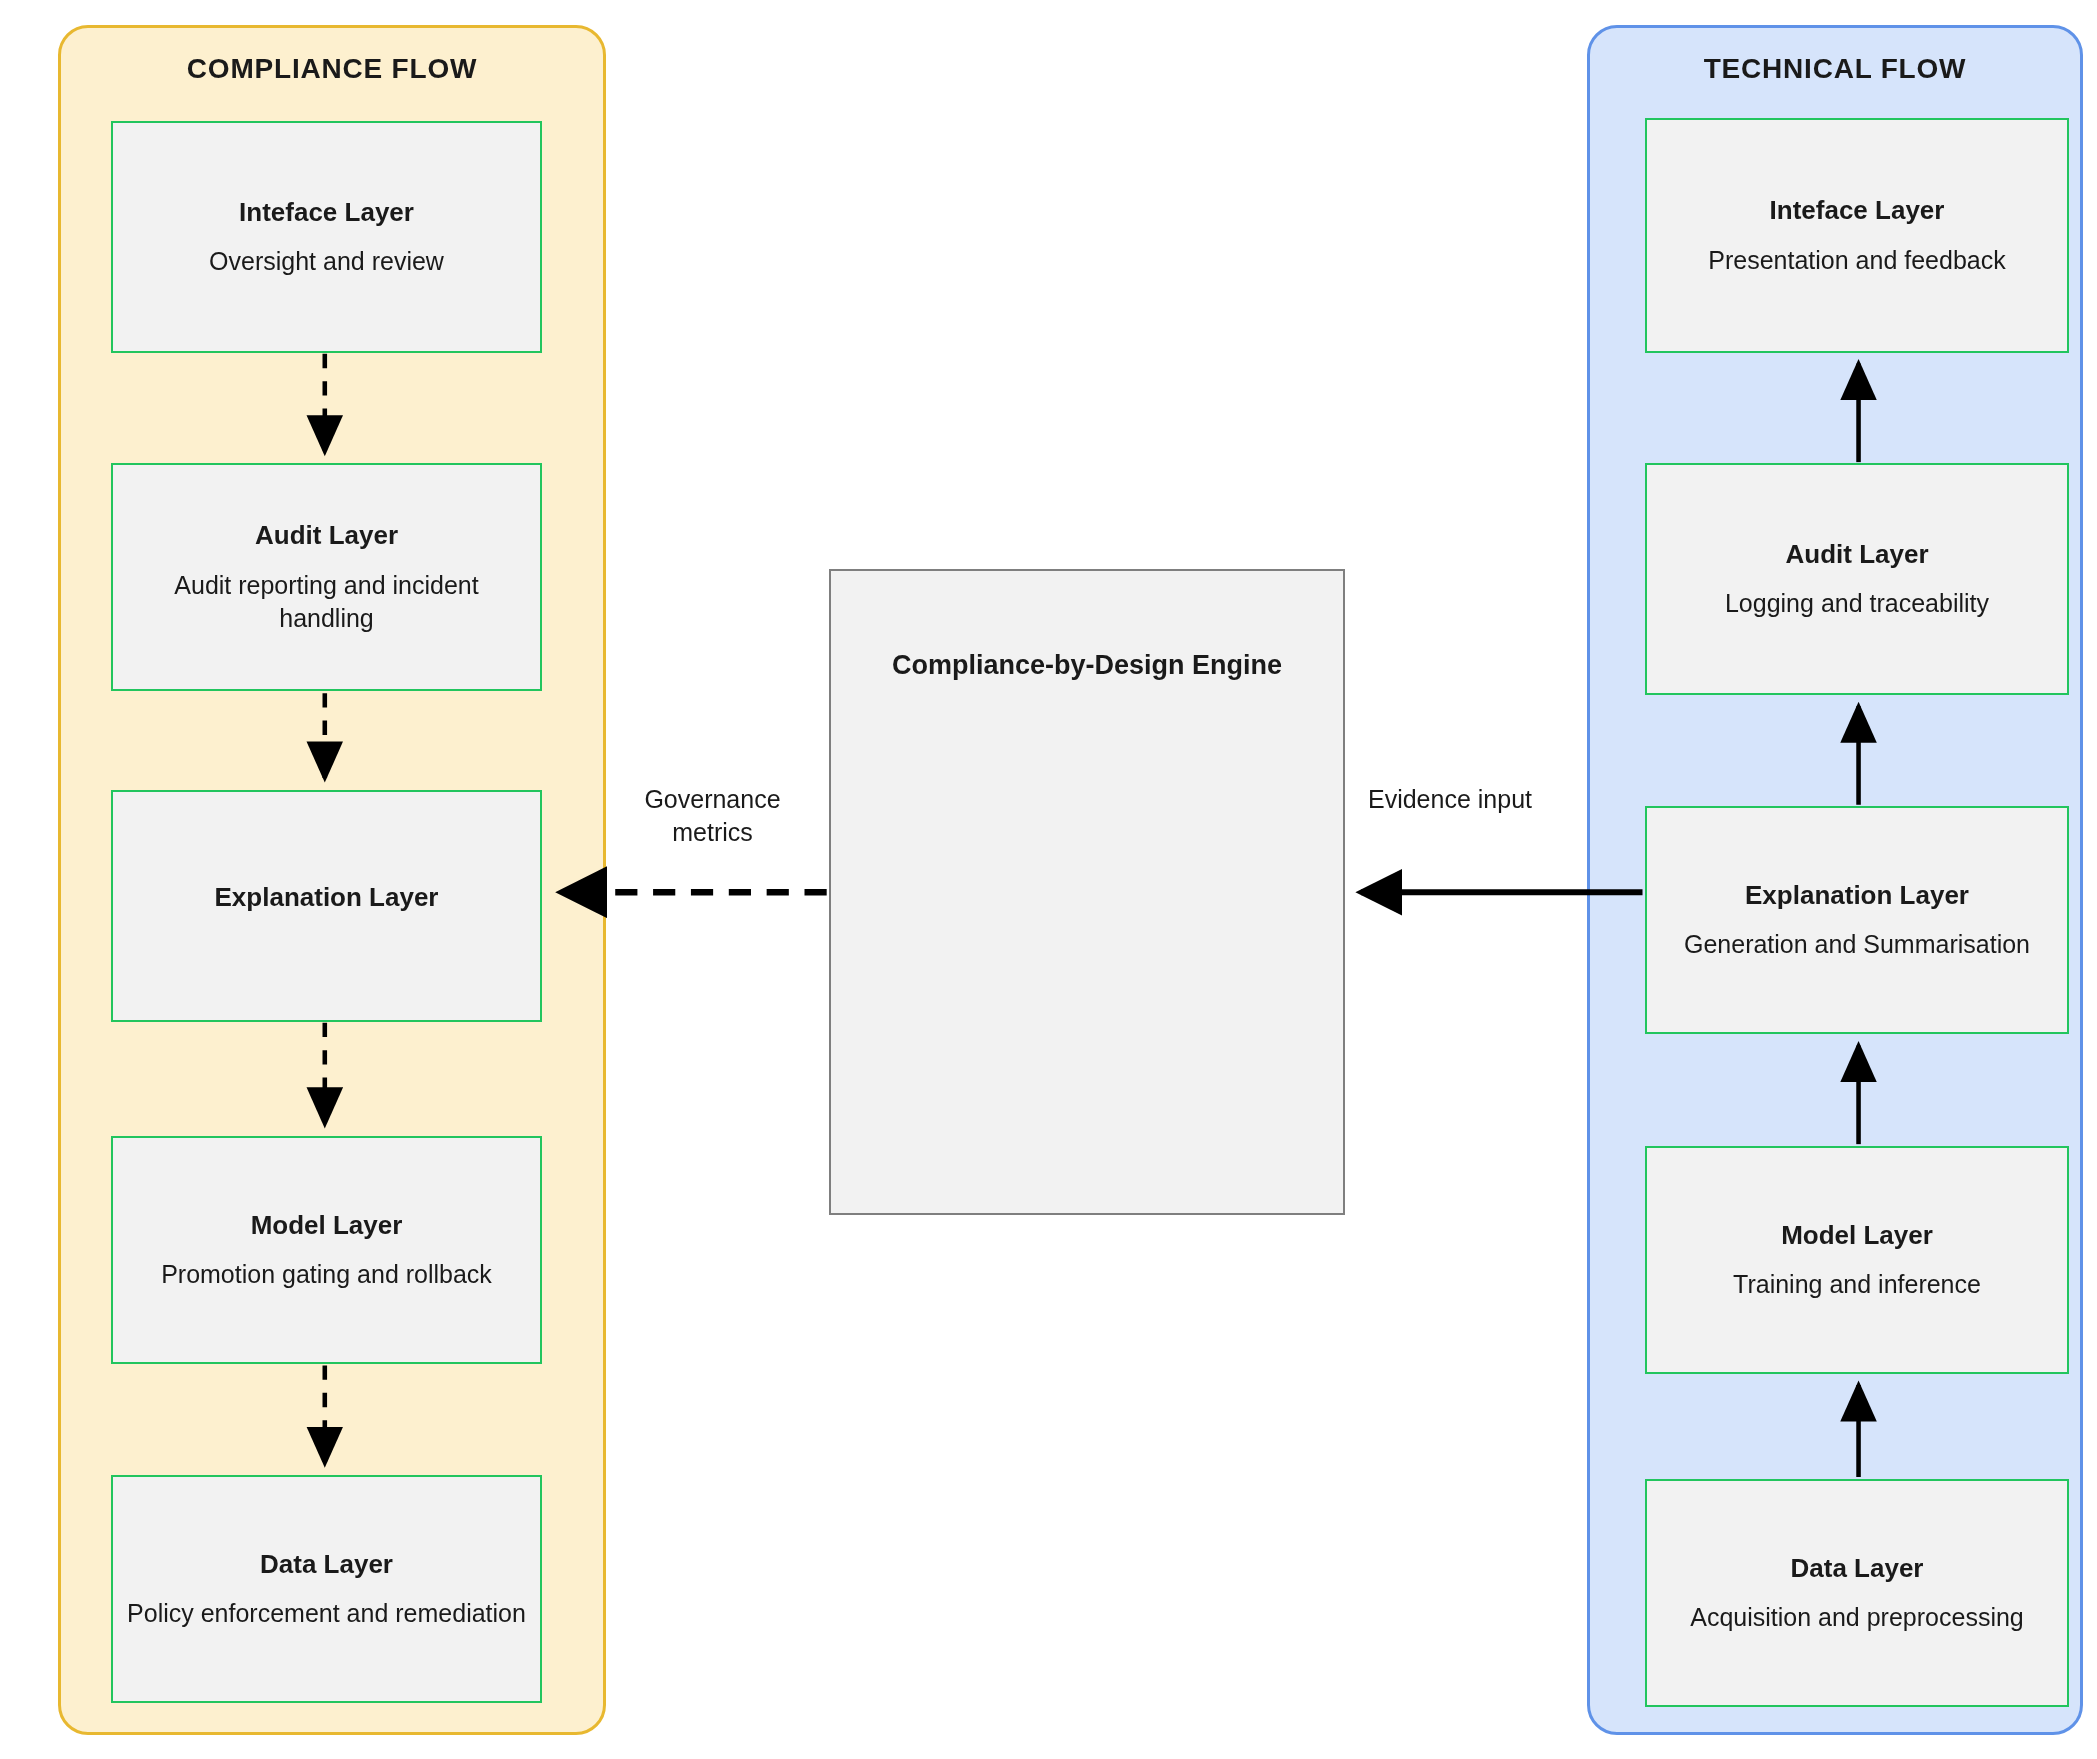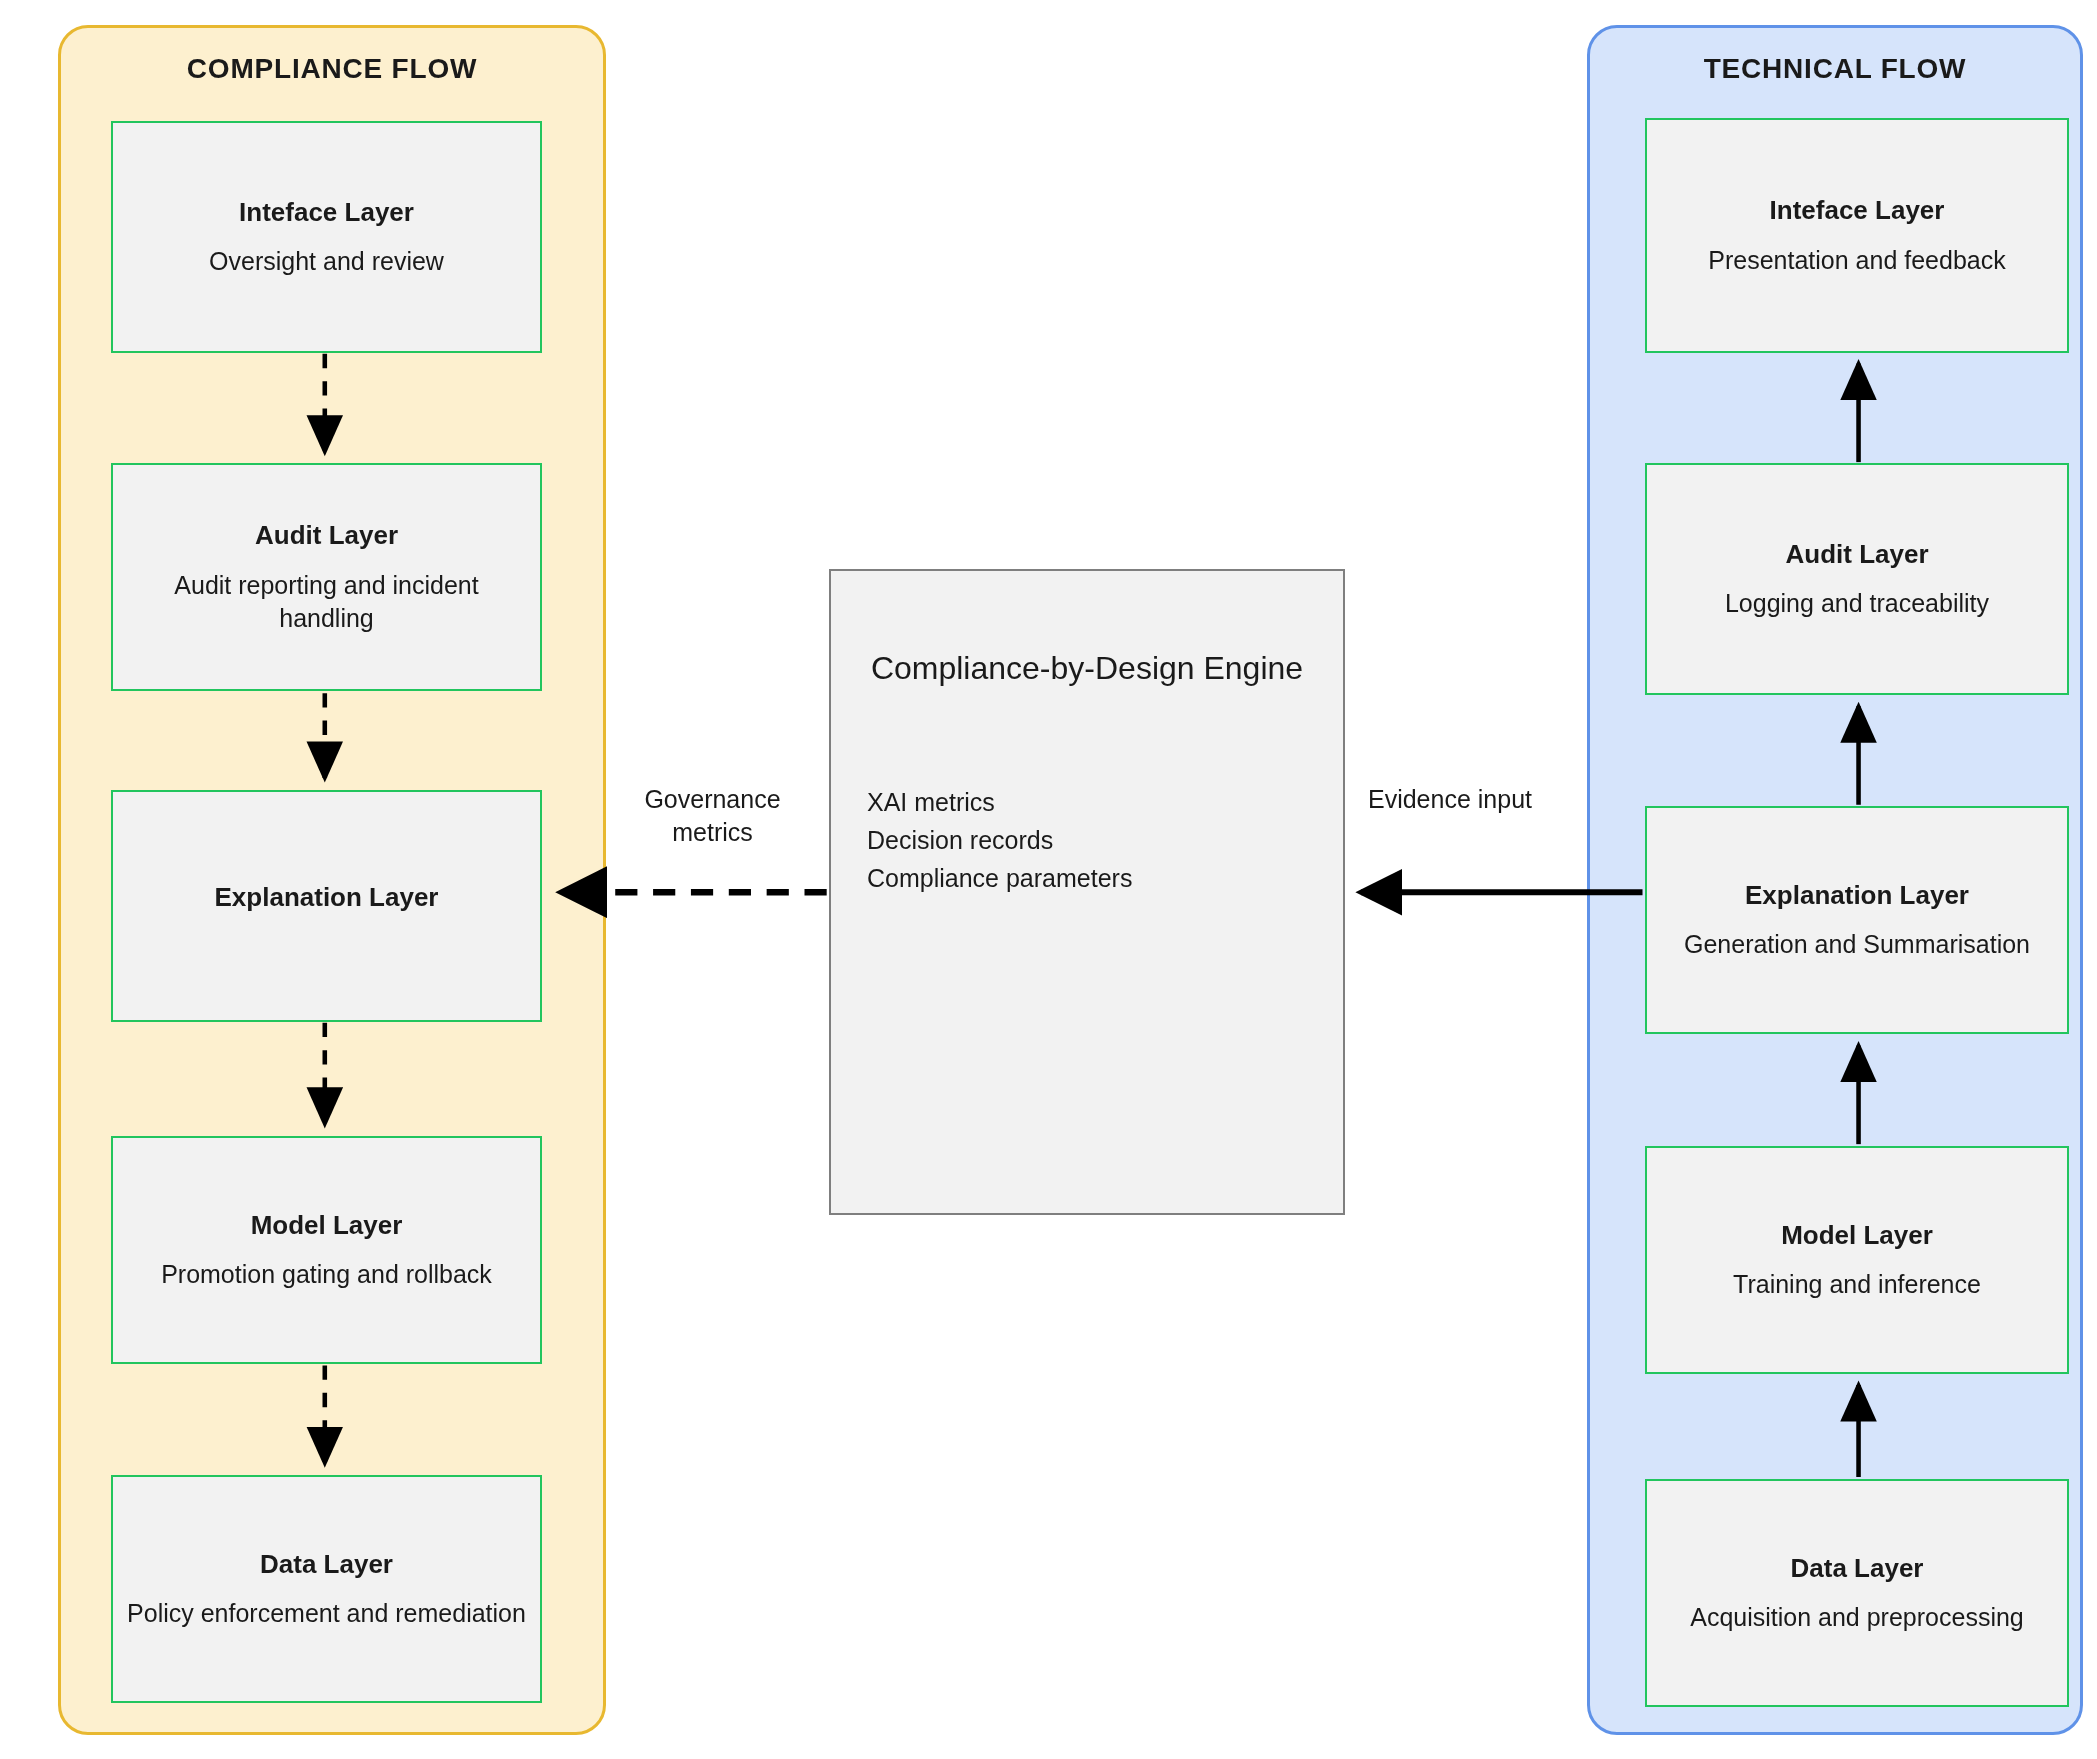--- a/index.html
+++ b/index.html
@@ -92,22 +92,22 @@
     height: 646px;
     box-sizing: border-box;
     background: #f2f2f2;
     border: 2px solid #7f7f7f;
     display: flex;
     flex-direction: column;
     align-items: center;
     padding-top: 77px;
   }
   #engine-title {
-    font-weight: normal;
-    font-size: 32px;
+    font-weight: bold;
+    font-size: 27px;
     line-height: 1.3;
     text-align: center;
     width: 86%;
   }
   #engine-items {
     margin-top: 93px;
     font-size: 25px;
     line-height: 1.52;
     text-align: left;
     align-self: flex-start;
@@ -199,23 +199,20 @@
     <div class="layer-desc">Training and inference</div>
   </div>
 
   <div class="layer-box" style="left:1625px; top:1479px; width:424px; height:228px;">
     <div class="layer-title">Data Layer</div>
     <div class="layer-desc">Acquisition and preprocessing</div>
   </div>
 
   <div id="engine-box">
     <div id="engine-title">Compliance-by-Design Engine</div>
-    <div id="engine-items" style="white-space: pre-line;">XAI metrics
-Decision records
-Compliance parameters</div>
   </div>
 
   <div class="edge-label" id="governance-feedback-label">Governance metrics</div>
   <div class="edge-label" id="evidence-input-label">Evidence input</div>
 
   <svg class="connector-layer" viewBox="0 0 3213 2695">
     <defs>
       <marker id="arrow-solid" markerWidth="10" markerHeight="10" refX="8" refY="4" orient="auto" markerUnits="strokeWidth">
         <path d="M0,0 L9,4 L0,8 z" fill="#000000"></path>
       </marker>

